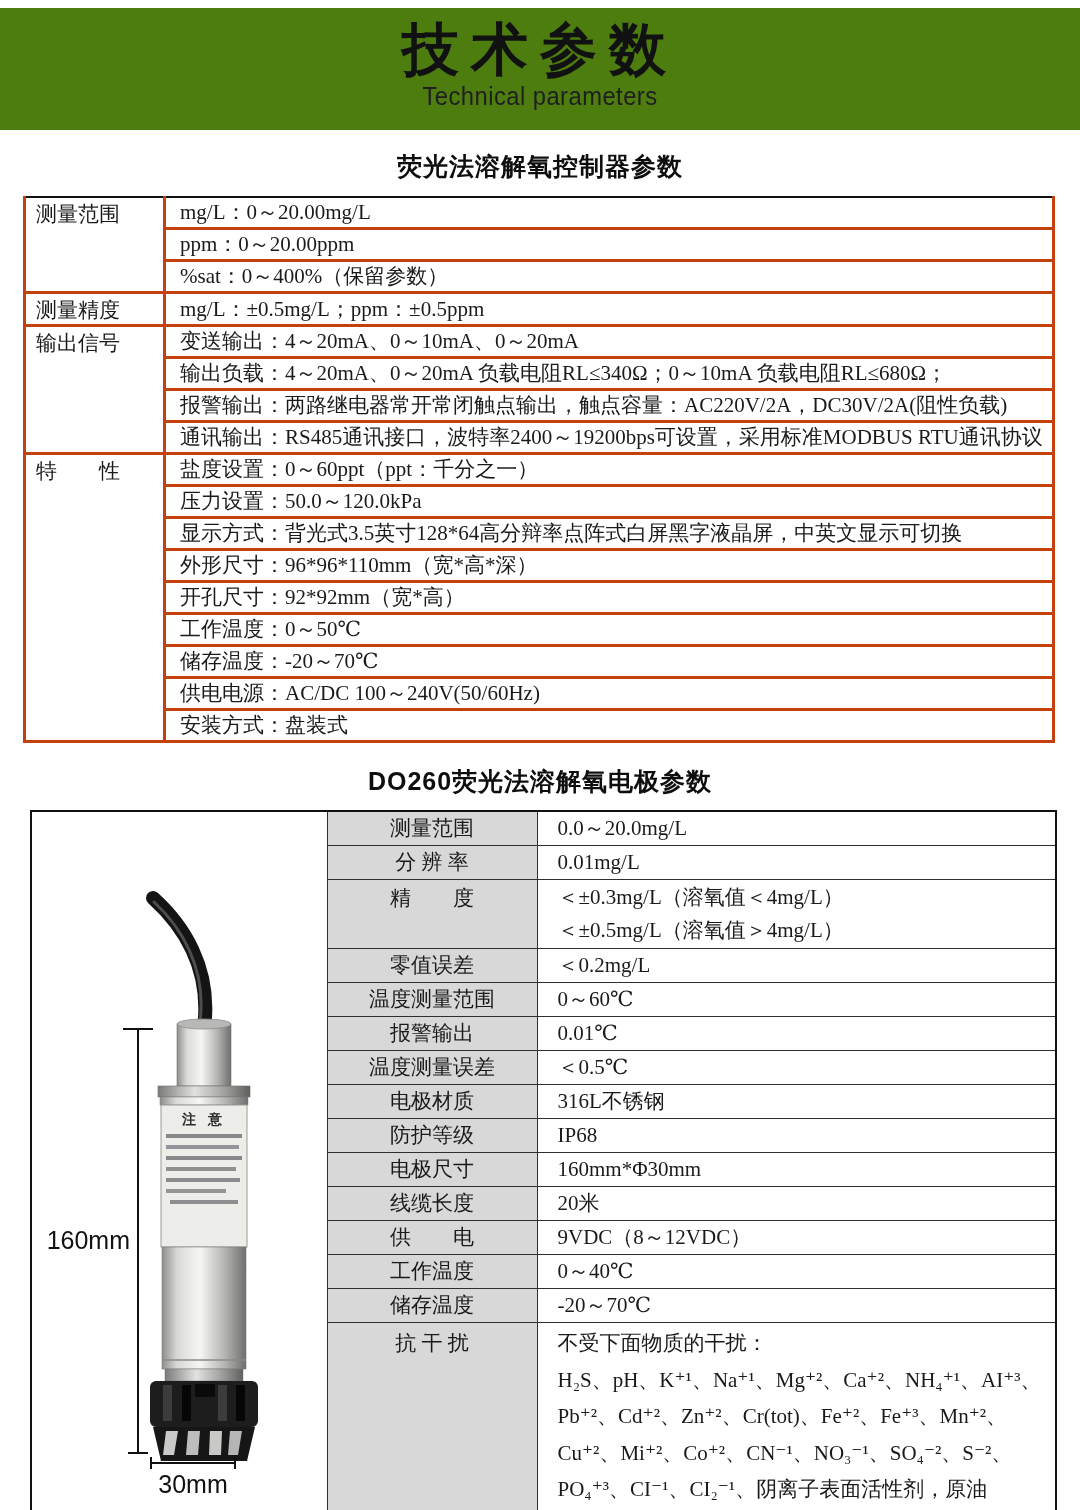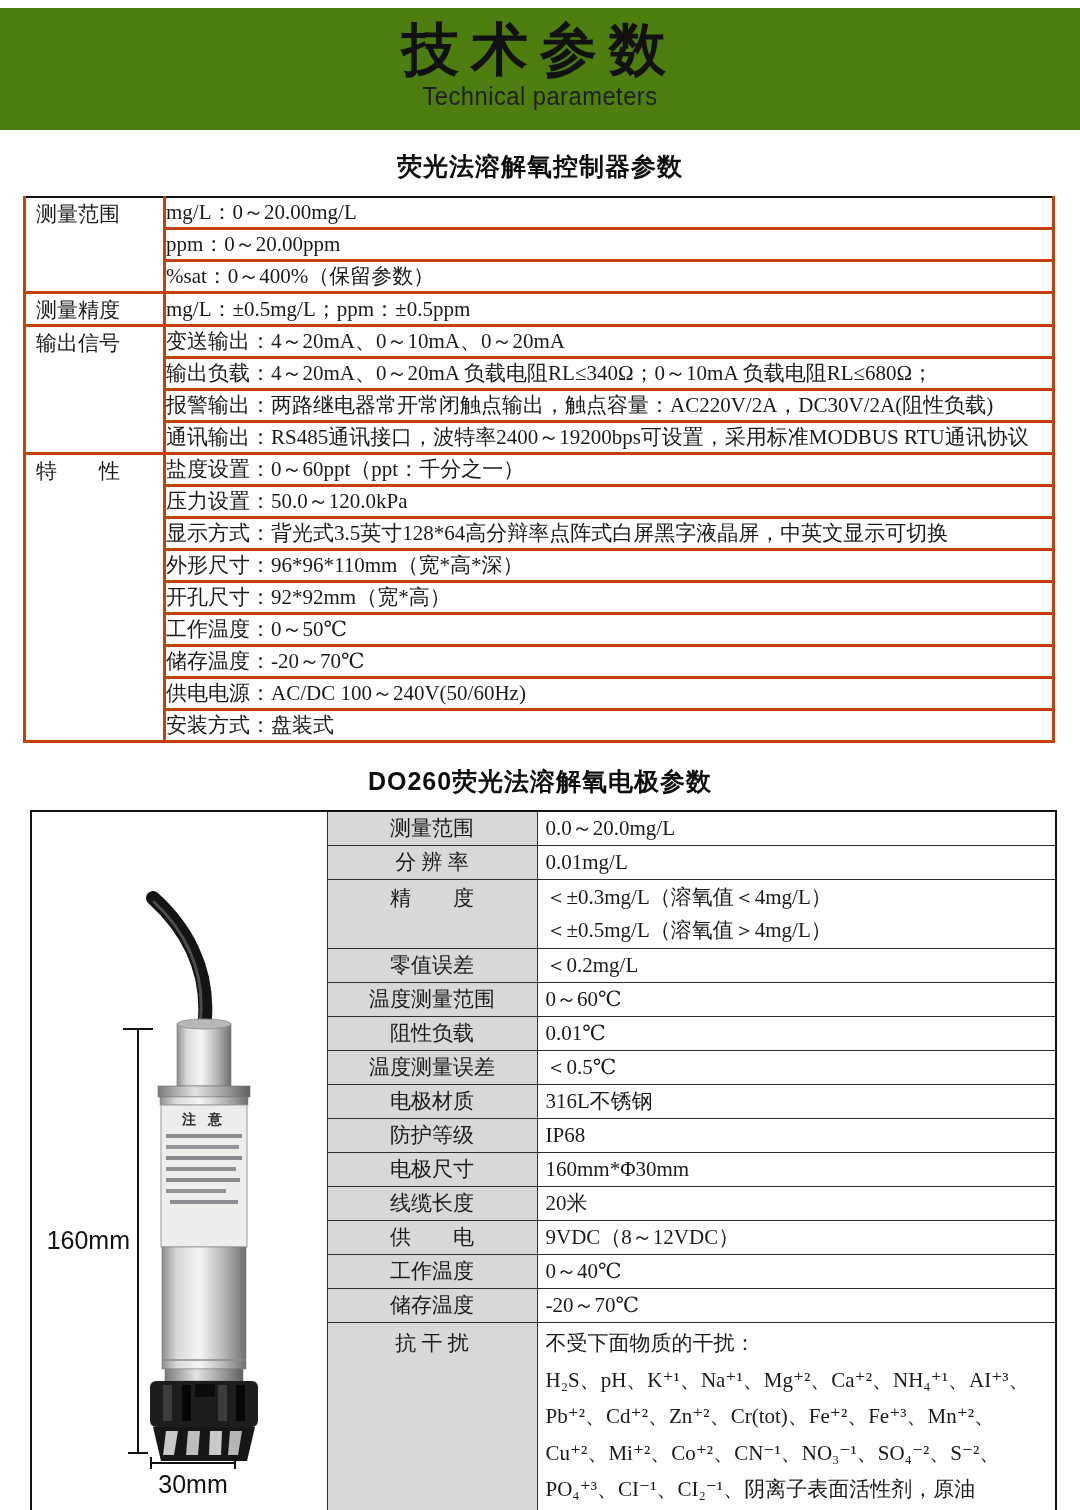--- a/index.html
+++ b/index.html
@@ -59,21 +59,21 @@
     height:29px;
     line-height:27px;
     white-space:nowrap;
     overflow:hidden;
   }
   .ctrl td.lab {
     width:140px;
     vertical-align:top;
     padding:3px 6px 0 10px;
   }
-  .ctrl td.val { padding-left:0;margin-left:38px; }
+  .ctrl td.val { padding-left:14px;margin-left:38px; }
   .ctrl tr.g > td { border-top:2px solid #111; }
   
   table.probe {
     border-collapse:collapse;
     table-layout:fixed;
     margin-left:30px;
     margin-top:0;
     width:1027px;
     border:2px solid #111;
   }
@@ -90,21 +90,21 @@
     padding:0;
     vertical-align:top;
     background:#fff;
   }
   .probe td.lab {
     width:210px;
     background:#d8d8d8;
     text-align:center;
     padding:0 4px;
   }
-  .probe td.val { padding-left:8px; }
+  .probe td.val { padding-left:20px; }
   .probe tr.r-prec td { height:67px; }
   .probe tr.r-prec td.lab { vertical-align:top; padding-top:3px; }
   .probe tr.r-prec td.val div { line-height:33px; }
   .probe tr.r-interf td { height:188px; vertical-align:top; }
   .probe tr.r-interf td.lab { padding-top:5px; }
   .probe tr.r-interf td.val { padding-top:2px; }
   .probe tr.r-interf td.val div { line-height:36.5px; }
   .electrode-wrap { position:relative; width:278px; height:694px; }
 </style>
 </head>
@@ -265,21 +265,21 @@
   </tr>
   <tr>
     <td class="lab">零值误差</td>
     <td class="val">＜0.2mg/L</td>
   </tr>
   <tr>
     <td class="lab">温度测量范围</td>
     <td class="val">0～60℃</td>
   </tr>
   <tr>
-    <td class="lab">阻性负载</td>
+    <td class="lab">报警输出</td>
     <td class="val">0.01℃</td>
   </tr>
   <tr>
     <td class="lab">温度测量误差</td>
     <td class="val">＜0.5℃</td>
   </tr>
   <tr>
     <td class="lab">电极材质</td>
     <td class="val">316L不锈钢</td>
   </tr>

